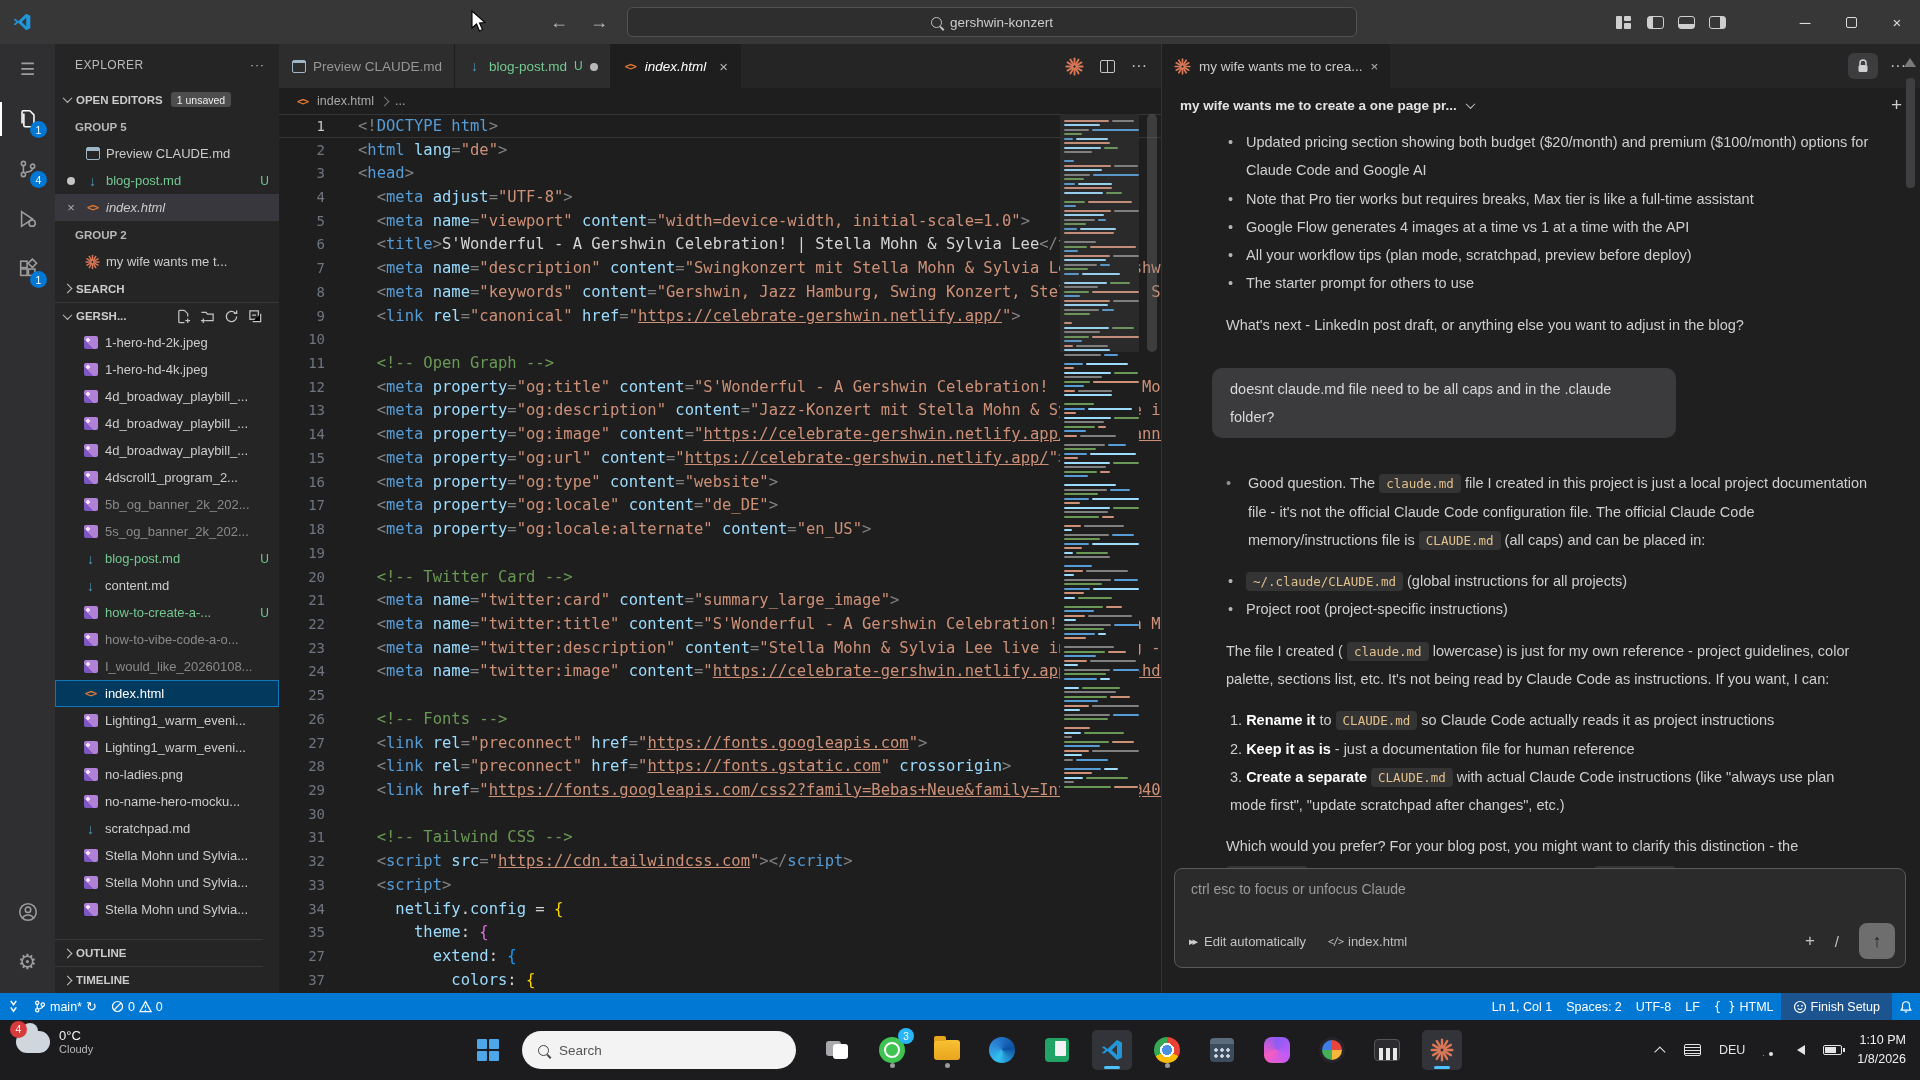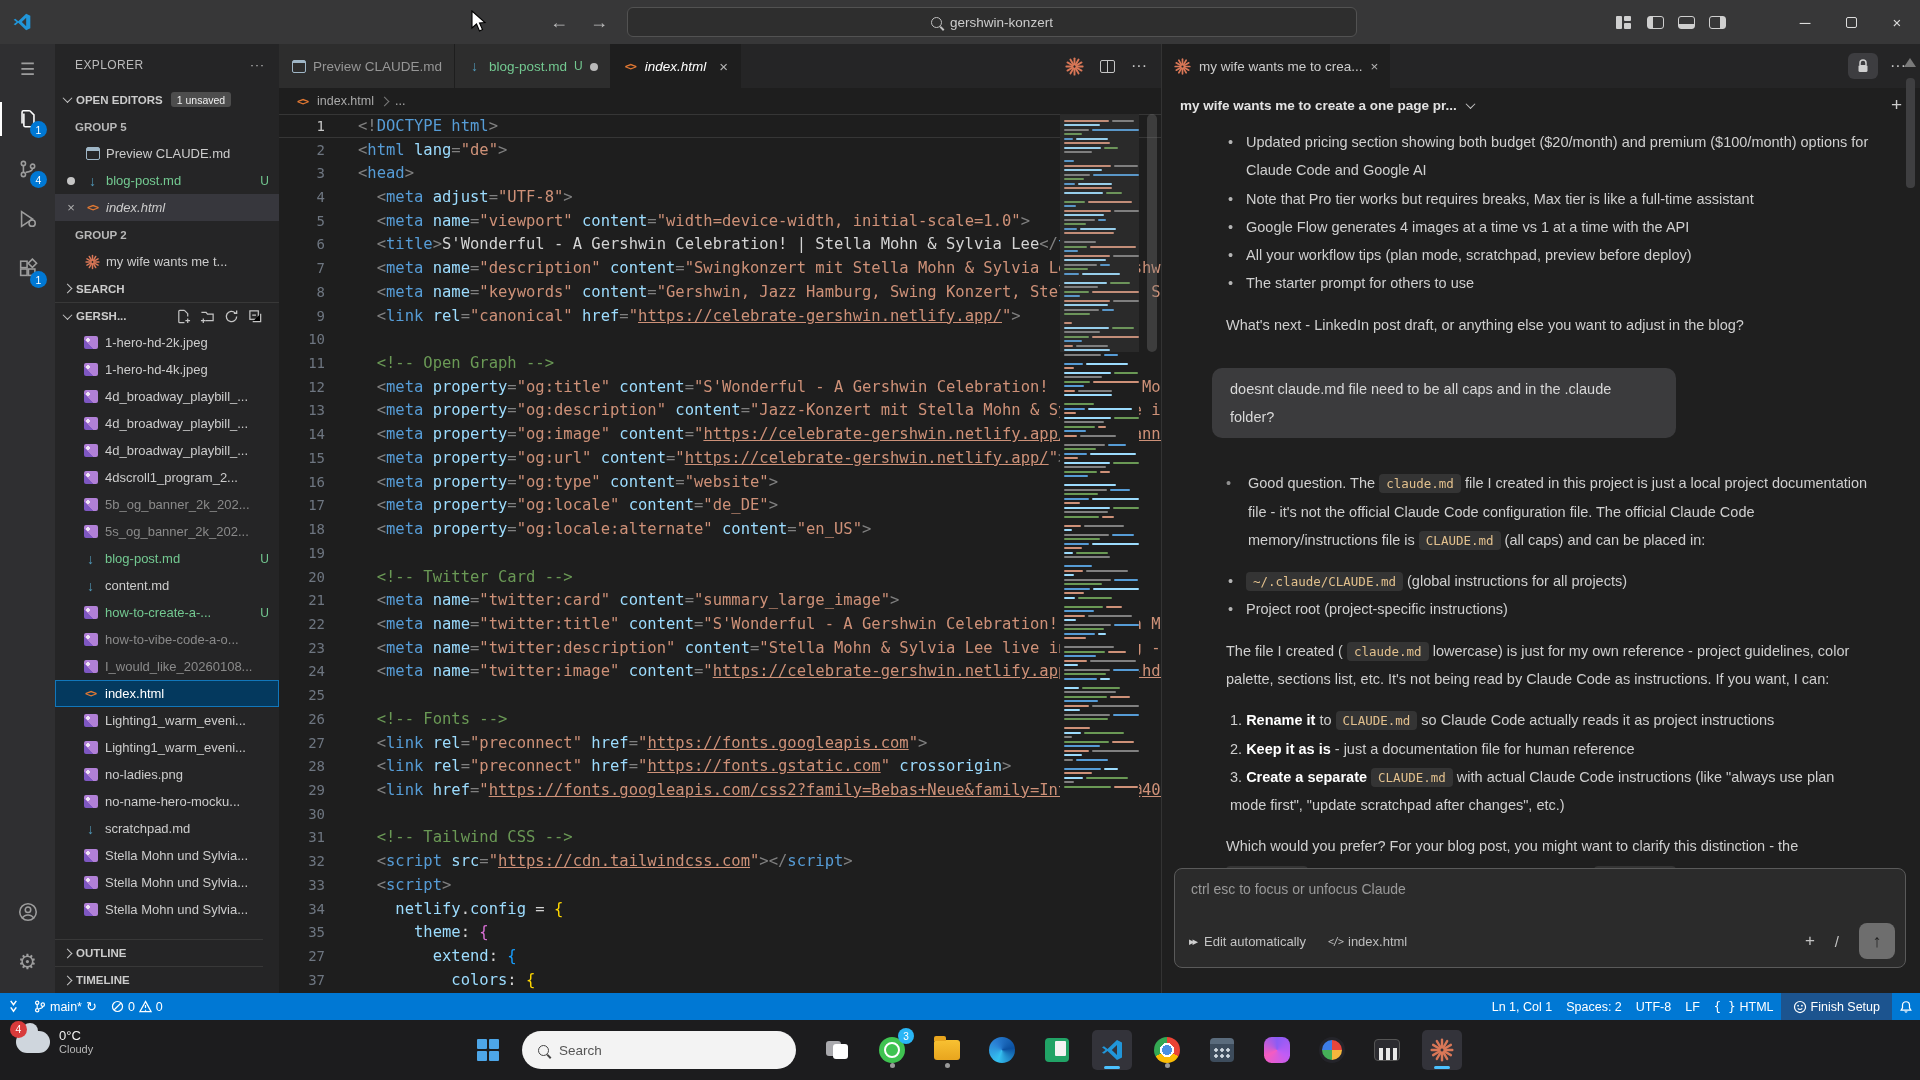--- a/index.html
+++ b/index.html
@@ -1330,20 +1330,42 @@
               <line x1="8.1" y1="8.9" x2="2.6" y2="5.7"></line>
               <line x1="8.9" y1="8.1" x2="5.7" y2="2.6"></line>
               <line x1="10.0" y1="7.8" x2="10.0" y2="1.4"></line>
               <line x1="11.1" y1="8.1" x2="14.3" y2="2.6"></line>
               <line x1="11.9" y1="8.9" x2="17.4" y2="5.7"></line>
             </g>
           </svg>
           <span class="underbar"></span>
         </div>
       </div>
+    <div id="tray">
+      <span class="tray-item">
+          <span class="chev-up"></span>
+        </span>
+      <span class="tray-item">
+          <span class="kb"></span>
+        </span>
+      <span class="tray-item">DEU</span>
+      <span class="tray-item">
+          <span class="wifi"></span>
+        </span>
+      <span class="tray-item">
+          <span class="vol"></span>
+        </span>
+      <span class="tray-item">
+          <span class="batt"></span>
+        </span>
+      <span id="clock">
+        <div>1:10 PM</div>
+        <div>1/8/2026</div>
+      </span>
+    </div>
   </div>
 
   <div id="cursor">
     <svg width="18" height="24" viewBox="0 0 18 24">
         <path d="M2 1 L2 18 6.5 14 9.5 21 12.5 19.6 9.5 13 15 12.6Z" fill="#fff" stroke="#000" stroke-width="1.1"></path>
       </svg>
   </div>
 </div>
 
 </body></html>

